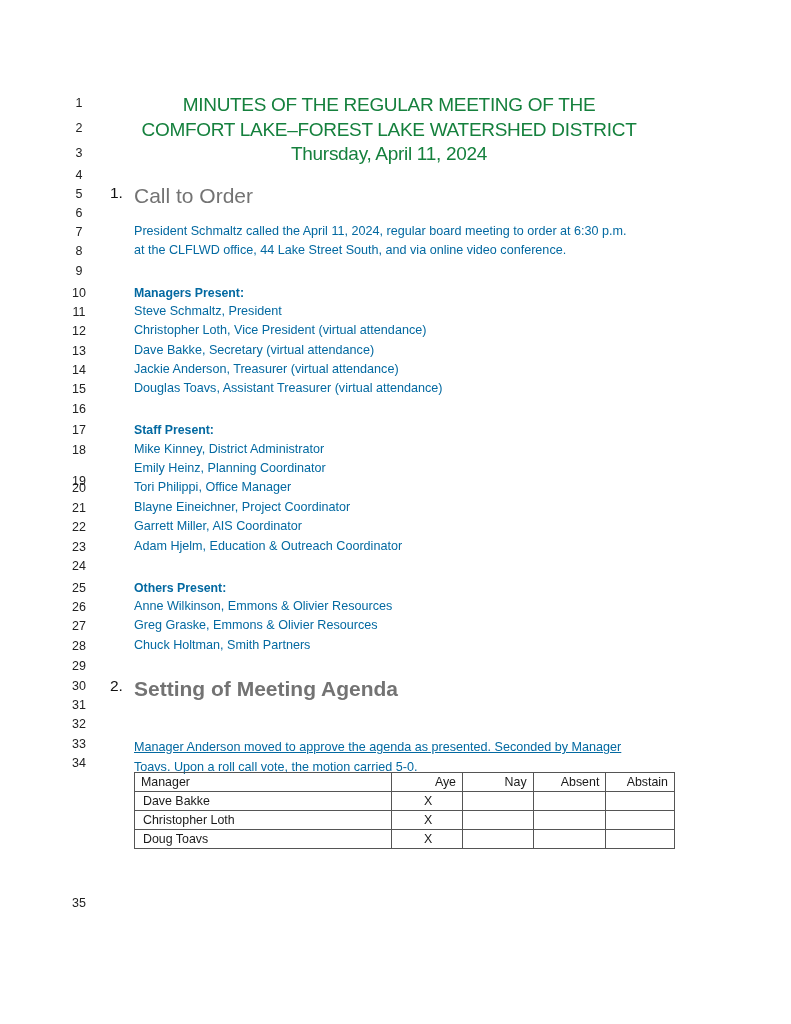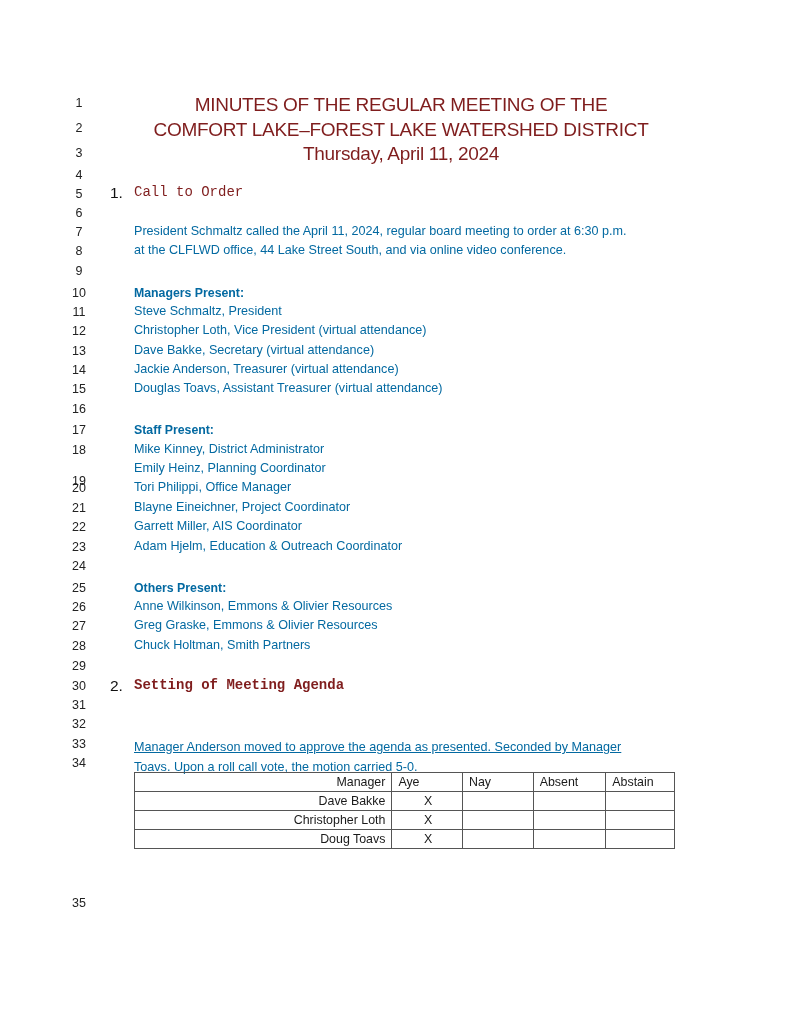--- a/index.html
+++ b/index.html
@@ -1,28 +1,28 @@
 <!DOCTYPE html>
 <html><head>
 <meta charset="utf-8">
 <style>
   html, body { margin: 0; padding: 0; background: #ffffff; }
   body { width: 791px; height: 1024px; position: relative; overflow: hidden;
          font-family: "Liberation Sans", "DejaVu Sans", sans-serif; color: #1a1a1a; }
   .ln { position: absolute; left: 62px; width: 34px; text-align: center; font-size: 12.5px; color: #222; }
-  .title { position: absolute; left: 96px; width: 610px; text-align: center; font-size: 19px; color: #7f1d1d; letter-spacing: -0.3px; }
-  .h { position: absolute; font-size: 14px; color: #7f1d1d; font-family: Liberation Mono, monospace; }
+  .title { position: absolute; left: 84px; width: 610px; text-align: center; font-size: 19px; color: #15803d; letter-spacing: -0.3px; }
+  .h { position: absolute; font-size: 21px; color: #737373; }
   .hnum { position: absolute; left: 110px; font-size: 15.5px; color: #111; }
   .t { position: absolute; left: 134px; font-size: 12.6px; color: #0369a1; white-space: nowrap; }
   .b { font-weight: bold; font-size: 12.3px; }
   .u { text-decoration: underline; margin-top: 24px; }
   table.vote { position: absolute; left: 134px; top: 772px; width: 541px; border-collapse: collapse; font-size: 12.4px; }
   table.vote td, table.vote th { border: 1px solid #555; height: 18px; padding: 0 6px; font-weight: normal; }
-  table.vote th { text-align: left; }
-  table.vote th:first-child, table.vote td:first-child { text-align: right; }
+  table.vote th { text-align: right; }
+  table.vote th:first-child, table.vote td:first-child { text-align: left; }
   table.vote td { text-align: center; padding-left: 8px; }
 </style>
 </head>
 <body>
 
 <div>
   <div class="ln" style="top:96px">1</div>
   <div class="ln" style="top:121px">2</div>
   <div class="ln" style="top:146px">3</div>
   <div class="ln" style="top:168px">4</div>

